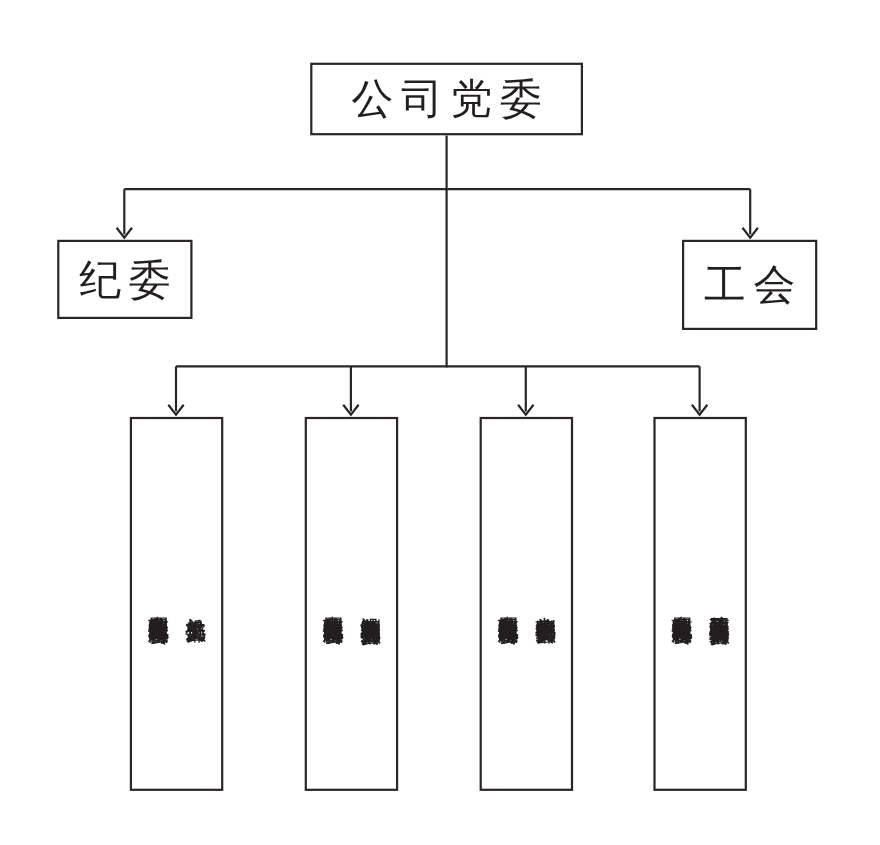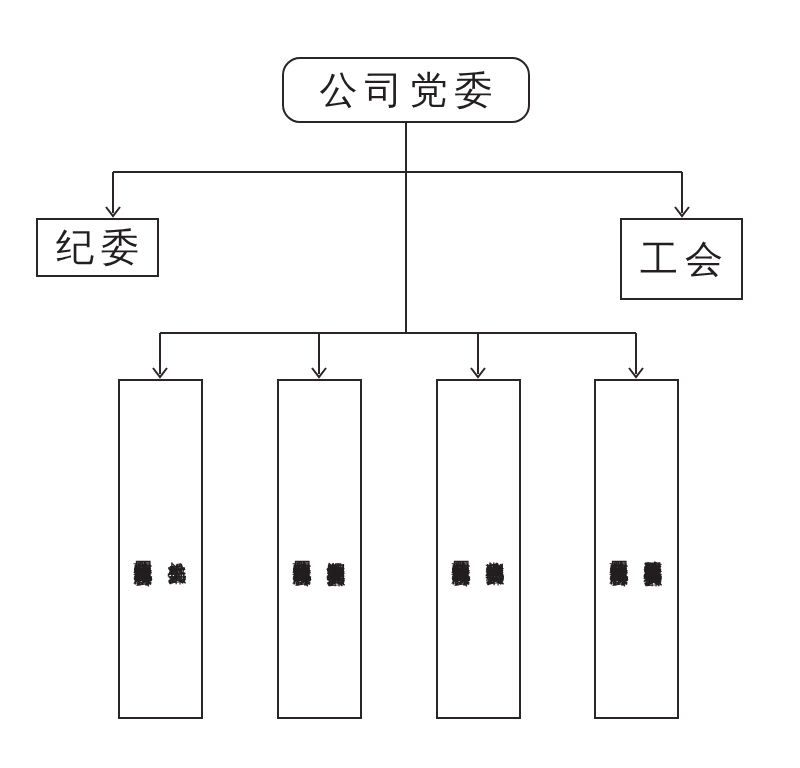--- a/index.html
+++ b/index.html
@@ -32,22 +32,22 @@
     align-items: center;
     justify-content: center;
   }
   .h-node span {
     font-size: 38px;
     letter-spacing: 7px;
     margin-right: -7px;
     white-space: nowrap;
     color: #231f20;
   }
-  .node-root { left: 282px; top: 57px;  width: 248px; height: 66px; border-radius: 18px; }
-  .node-l    { left: 36px;  top: 218px; width: 123px; height: 59px; }
+  .node-root { left: 282px; top: 57px;  width: 248px; height: 66px; }
+  .node-l    { left: 52px;  top: 218px; width: 123px; height: 72px; }
   .node-r    { left: 620px; top: 218px; width: 123px; height: 82px; }
   .v-node {
     top: 379px;
     height: 340px;
     width: 85px;
     flex-direction: row;
     gap: 11px;
     padding: 2px 0;
   }
   .v-node .vtext {

